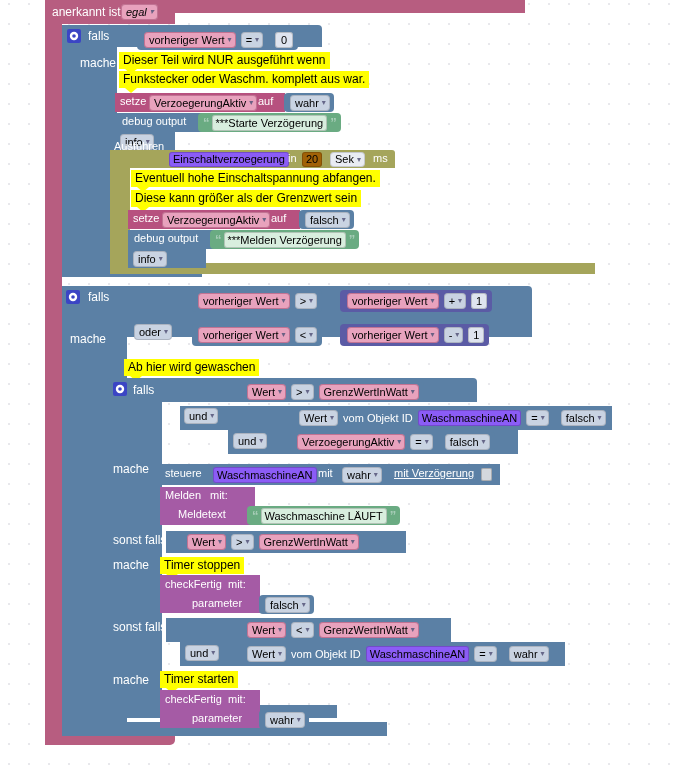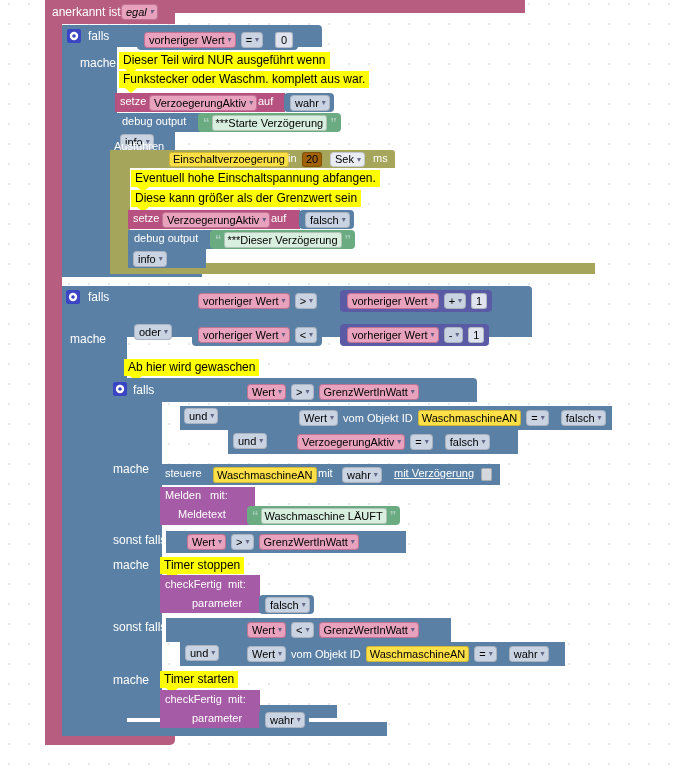--- a/index.html
+++ b/index.html
@@ -33,21 +33,21 @@
   
   .c-pink   { background:#b75d80; }           
   .c-blue   { background:#5b80a5; }           
   .c-olive  { background:#a5a55b; }           
   .c-purple { background:#a55ba5; }           
   .c-setpink{ background:#b7517f; }
 
   
   .field {
     display:inline-flex; align-items:center; justify-content:center;
-    background:#fde047; color:#000; height:16px; padding:0 4px;
+    background:#8b5cf6; color:#000; height:16px; padding:0 4px;
     border-radius:3px; font-size:11px; line-height:16px;
     box-shadow: inset 0 0 0 1px rgba(0,0,0,.18);
     white-space:nowrap;
   }
   .dd {
     display:inline-flex; align-items:center; gap:3px;
     height:16px; padding:0 4px 0 5px; border-radius:4px;
     font-size:11px; line-height:16px; color:#000;
     background:#ffffff; white-space:nowrap;
     box-shadow: inset 0 0 0 1px rgba(0,0,0,.15);
@@ -175,21 +175,21 @@
   <span class="dd var" style="position:absolute; left:162px; top:212px;">VerzoegerungAktiv</span>
   <span class="lbl" style="position:absolute; left:271px; top:212px; font-size:11px;">auf</span>
   <div class="rep rep-logic" style="left:299px; top:210px; height:19px; padding:0 4px 0 6px;">
     <span class="dd ddlight">falsch</span>
   </div>
 
   <div class="blk c-blue" style="left:128px; top:230px; width:145px; height:19px;"></div>
   <span class="lbl" style="position:absolute; left:134px; top:232px; font-size:11px;">debug output</span>
   <div class="rep textblk" style="left:210px; top:230px; height:19px; padding:0 5px; gap:3px;">
     <span class="quote">“</span>
-    <span class="field txtchip">***Dieser Verzögerung</span>
+    <span class="field txtchip">***Melden Verzögerung</span>
     <span class="quote">”</span>
   </div>
   <div class="blk c-blue" style="left:128px; top:249px; width:78px; height:19px;"></div>
   <span class="dd ddlight" style="position:absolute; left:133px; top:251px;">info</span>
 
   <div class="blk c-blue" style="left:62px; top:286px; width:65px; height:450px;"></div>
   <div class="blk c-blue" style="left:62px; top:286px; width:470px; height:23px; border-radius:4px 4px 0 0;"></div>
   <div class="blk c-blue" style="left:62px; top:309px; width:470px; height:28px;"></div>
   <div class="blk c-blue" style="left:62px; top:722px; width:325px; height:14px;"></div>
 

